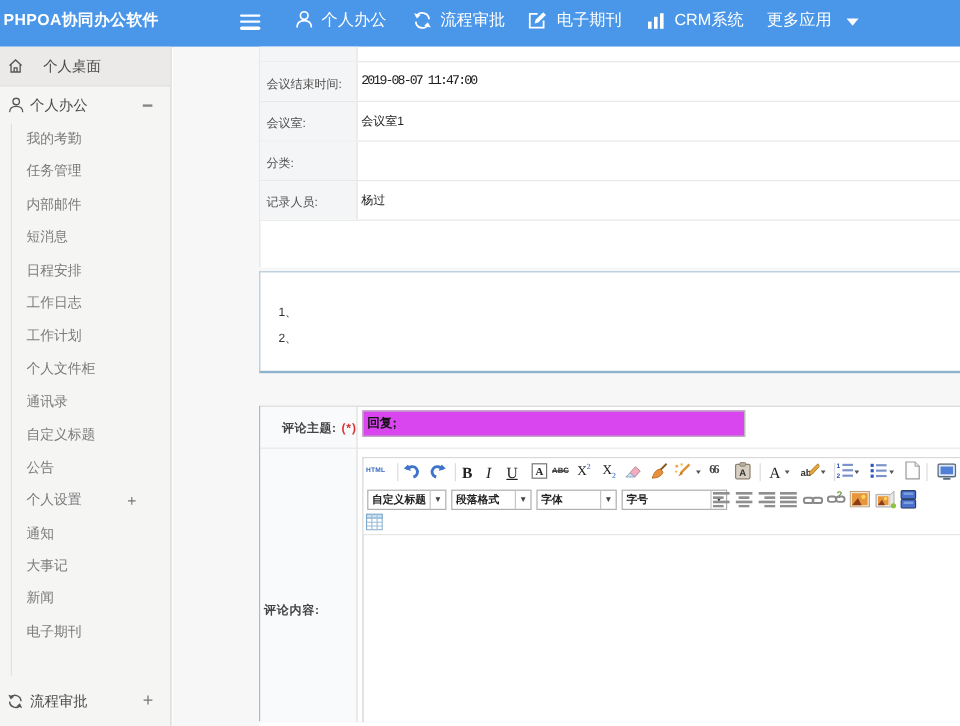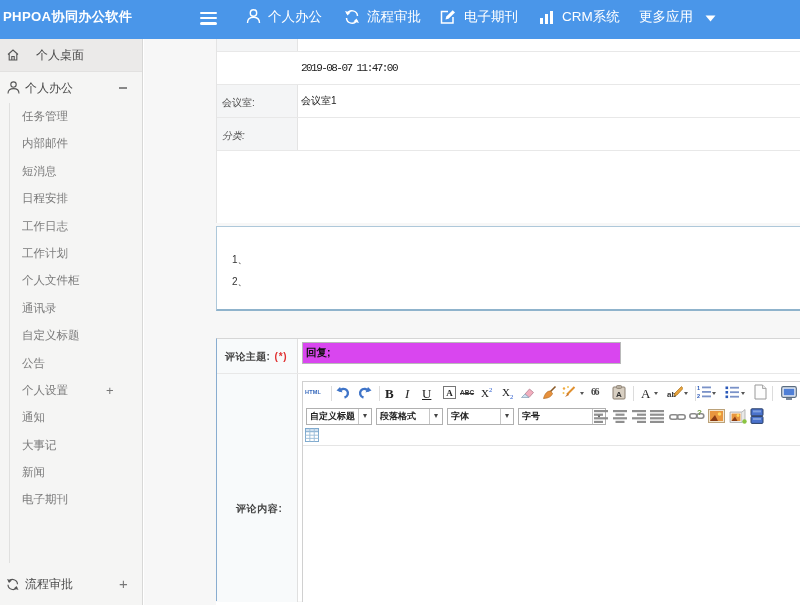--- a/index.html
+++ b/index.html
@@ -85,20 +85,21 @@
     <div class="sb-main abs" style="left:36px;top:0;line-height:32px">个人桌面</div>
   </div>
   <svg class="abs" style="left:7px;top:42px" width="13" height="13" viewBox="0 0 13 13">
     <circle cx="6.5" cy="3.6" r="2.7" fill="none" stroke="#555" stroke-width="1.1"></circle>
     <path d="M1 12.5 C1 9 3.2 7.6 6.5 7.6 C9.8 7.6 12 9 12 12.5" fill="none" stroke="#555" stroke-width="1.1"></path>
   </svg>
   <div class="sb-main abs" style="left:25px;top:41px">个人办公</div>
   <div class="abs" style="left:119px;top:48px;width:8px;height:1.5px;background:#888"></div>
   <div id="treeline"></div>
   <ul id="sb-sub">
+    <li>我的考勤</li>
       <li>任务管理</li>
       <li>内部邮件</li>
     <li>短消息</li>
       <li>日程安排</li>
       <li>工作日志</li>
       <li>工作计划</li>
     <li>个人文件柜</li>
       <li>通讯录</li>
       <li>自定义标题</li>
       <li>公告</li>
@@ -117,47 +118,56 @@
   <div class="abs" style="left:119px;top:536px;color:#777;font-size:15px;font-weight:300">+</div>
 </div>
 
 <div id="content"></div>
 
 <div class="tbl" style="left:216px;top:39px;width:584px;height:184px;border-left:1px solid #e4e4e4;">
   <div class="trow" style="top:0;height:13px;">
       <div class="tlabel"></div>
     </div>
   <div class="trow" style="top:13px;height:33px;">
+      <div class="tlabel">
+        <span>会议结束时间:</span>
+      </div>
     <div class="tval" style="font-family:'Liberation Mono',monospace;font-size:11px;letter-spacing:-1.55px">2019-08-07 11:47:00</div>
     </div>
   <div class="trow" style="top:46px;height:33px;">
       <div class="tlabel">
         <span>会议室:</span>
       </div>
     <div class="tval">会议室1</div>
     </div>
-  <div class="trow" style="top:79px;height:33px;font-style:italic;">
+  <div class="trow" style="top:79px;height:33px;">
       <div class="tlabel">
         <span>分类:</span>
       </div>
     </div>
+  <div class="trow" style="top:112px;height:33px;">
+      <div class="tlabel">
+        <span>记录人员:</span>
+      </div>
+    <div class="tval">杨过</div>
+    </div>
 </div>
 
 <div class="abs" style="left:216px;top:226px;width:584px;height:85px;background:#fff;border:1px solid #aec8da;border-bottom:2px solid #8fb3cc;border-right:none;">
   <div class="abs" style="left:15px;top:26px;font-size:10px;color:#333">1、</div>
   <div class="abs" style="left:15px;top:48px;font-size:10px;color:#333">2、</div>
 </div>
 
 <div class="abs" style="left:216px;top:338px;width:584px;height:263px;background:#fff;border-left:1px solid #89add0;border-top:1px solid #d6d6d6;">
 
   <div class="abs" style="left:0;top:0;width:81px;height:263px;background:#f8fafb;border-right:1px solid #e0e0e0;"></div>
 
   <div class="abs" style="left:0;top:34px;width:584px;height:1px;background:#e8e8e8"></div>
-  <div class="abs" style="left:8px;top:11px;font-size:10px;font-weight:600;color:#444;letter-spacing:0.4px">评论主题: <span style="color:#e03030;margin-left:1px;letter-spacing:0.8px">(*)</span></div>
-  <div class="abs" style="left:1px;top:163px;font-size:10px;font-weight:600;color:#444;padding-left:18px;letter-spacing:0.6px">评论内容:</div>
+  <div class="abs" style="left:18px;top:11px;font-size:10px;font-weight:600;color:#444;letter-spacing:0.4px">评论主题: <span style="color:#e03030;margin-left:1px;letter-spacing:0.8px">(*)</span></div>
+  <div class="abs" style="left:1px;top:163px;font-size:10px;font-weight:600;color:#444;padding-left:2px;letter-spacing:0.6px">评论内容:</div>
 
   <div class="abs" style="left:85px;top:3px;width:319px;height:22px;border:1px solid #b9b9b9;background:#d946ef;">
     <div class="abs" style="left:3px;top:3px;font-size:10.5px;font-weight:bold;color:#111">回复;</div>
   </div>
 
   <div id="editor" class="abs" style="left:85px;top:42px;width:499px;height:221px;border-left:1px solid #d0d0d0;border-top:1px solid #d0d0d0;background:#fff;">
     <div id="toolbar" class="abs" style="left:0;top:0;width:499px;height:64px;background:#fff;border-bottom:1px solid #e5e5e5;">
 
       <div class="abs" style="left:2px;top:7px;font-size:5.5px;font-weight:bold;color:#36b;letter-spacing:.2px">HTML</div>
       <div class="sep" style="left:28px"></div>

